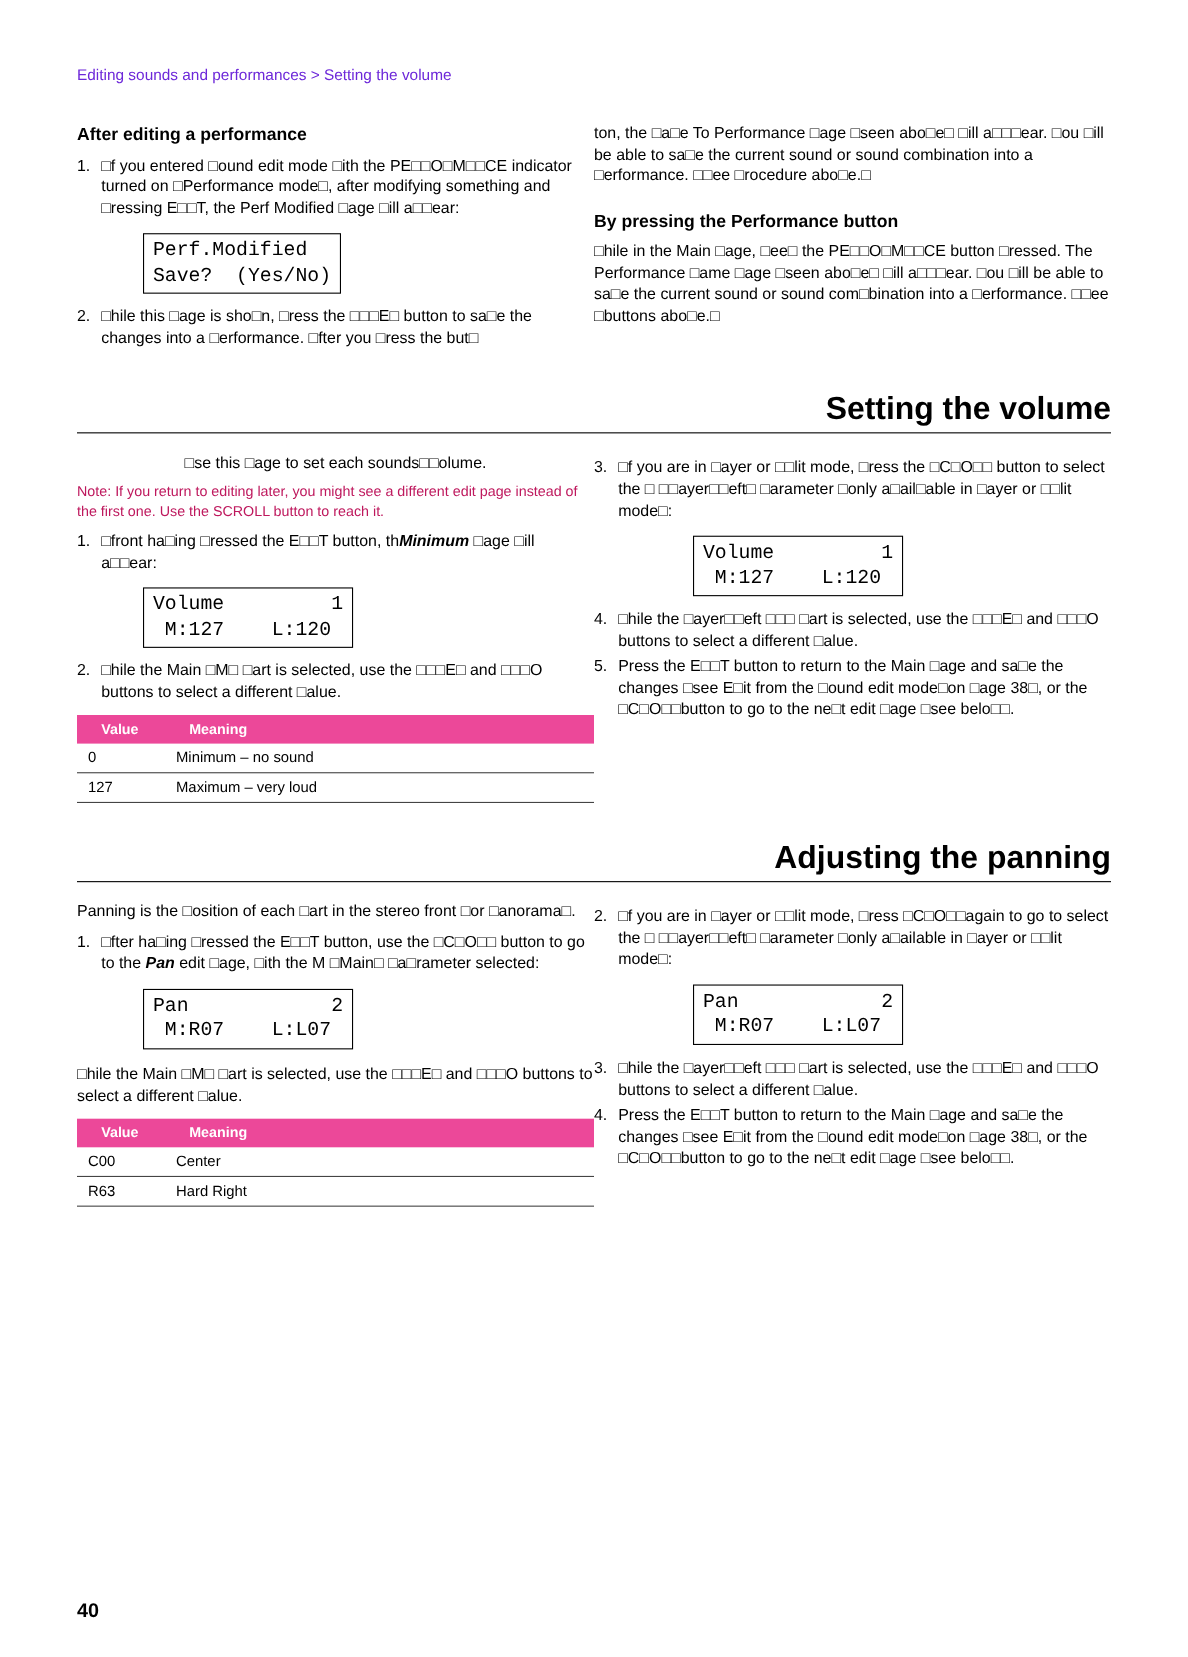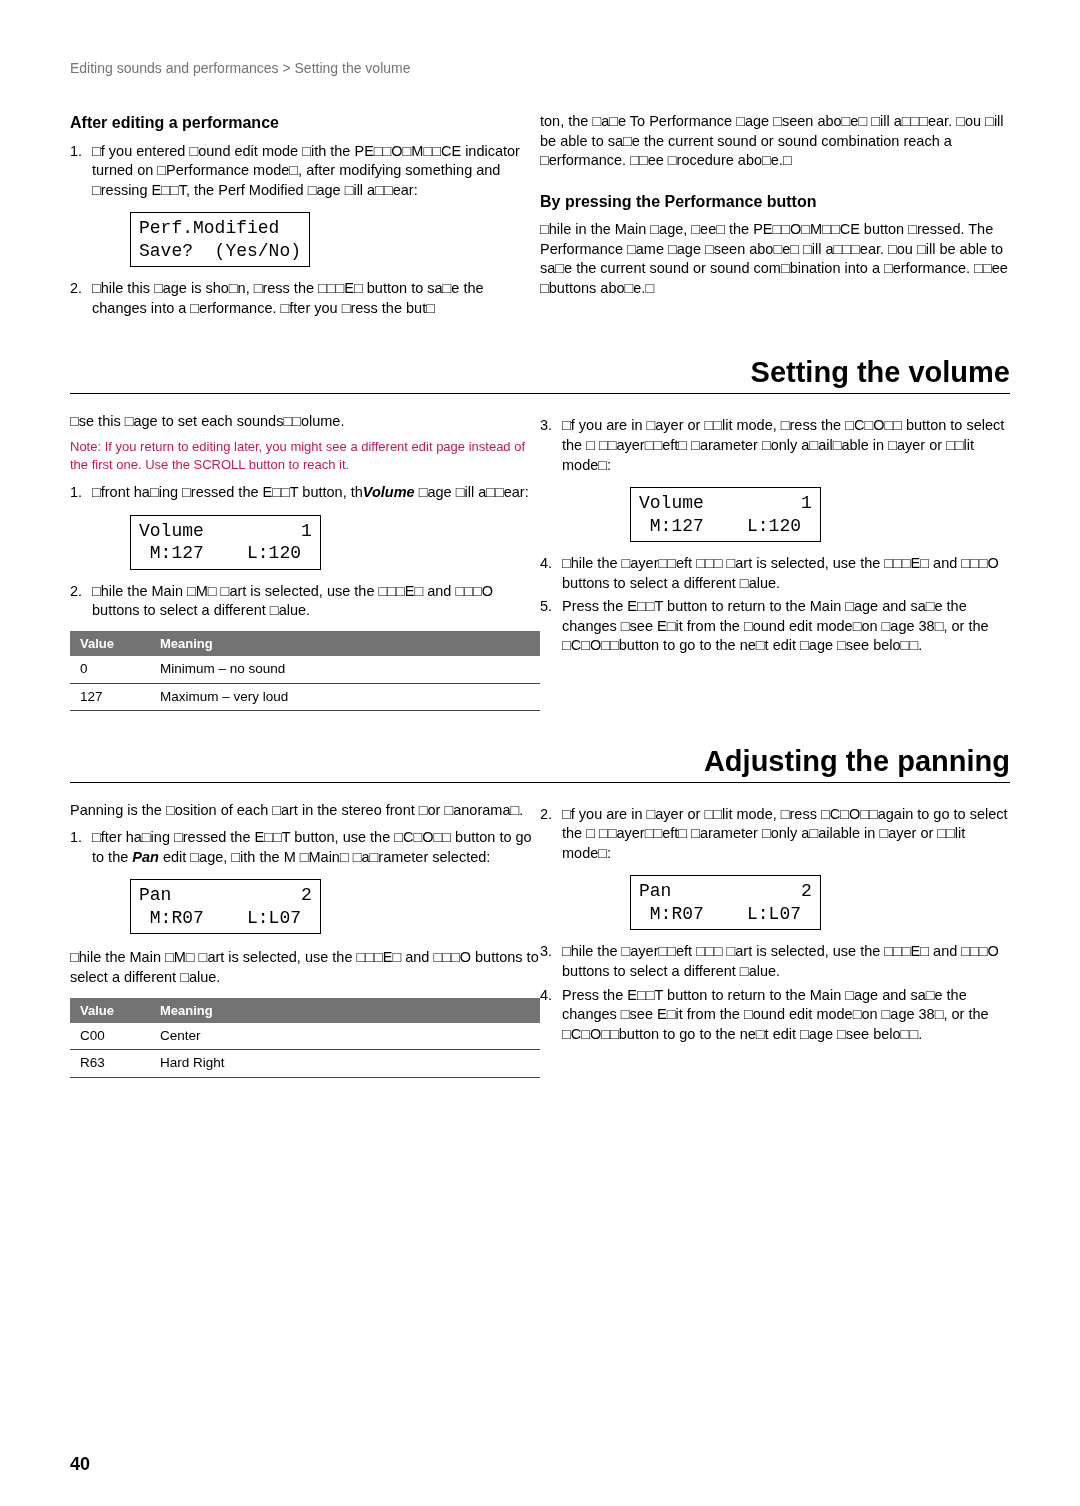--- a/index.html
+++ b/index.html
@@ -8,21 +8,21 @@
     height: 1506px;
     margin: 0;
     font-family: Arial, Helvetica, sans-serif;
     color: #000;
     box-sizing: border-box;
     padding: 60px 70px 40px 70px;
     position: relative;
   }
   .breadcrumb {
     font-size: 14px;
-    color: #737373;
+    color: #6d28d9;
     margin-bottom: 36px;
   }
   .two-col {
     display: flex;
   }
   .col {
     flex: 1;
     font-size: 14.5px;
     line-height: 1.35;
   }
@@ -63,25 +63,25 @@
     color: #be185d;
     margin: 6px 0 10px 0;
   }
   table.values {
     border-collapse: collapse;
     width: 100%;
     font-size: 13.5px;
     margin-top: 10px;
   }
   table.values th {
-    background: #737373;
+    background: #ec4899;
     color: #fff;
     text-align: left;
     font-weight: bold;
-    padding: 4px 10px;
+    padding: 4px 22px;
     font-size: 13px;
   }
   table.values td {
     border-bottom: 1px solid #444;
     padding: 4px 10px;
   }
   table.values td:first-child { width: 60px; }
   .page-num {
     position: absolute;
     bottom: 31px;
@@ -104,35 +104,35 @@
         <div class="txt">□f you entered □ound edit mode □ith the PE□□O□M□□CE indicator turned on □Performance mode□, after modifying something and □ressing E□□T, the Perf Modified □age □ill a□□ear:</div>
       </div>
     <div class="lcd">Perf.Modified
 Save?  (Yes/No)</div>
     <div class="step">
         <div class="num">2.</div>
         <div class="txt">□hile this □age is sho□n, □ress the □□□E□ button to sa□e the changes into a □erformance. □fter you □ress the but□</div>
       </div>
   </div>
   <div class="col">
-    <div style="margin-bottom:20px;">ton, the □a□e To Performance □age □seen abo□e□ □ill a□□□ear. □ou □ill be able to sa□e the current sound or sound combination reach a □erformance. □□ee □rocedure abo□e.□</div>
+    <div style="margin-bottom:20px;">ton, the □a□e To Performance □age □seen abo□e□ □ill a□□□ear. □ou □ill be able to sa□e the current sound or sound combination into a □erformance. □□ee □rocedure abo□e.□</div>
     <h3 class="sub">By pressing the Performance button</h3>
     <div>□hile in the Main □age, □ee□ the PE□□O□M□□CE button □ressed. The Performance □ame □age □seen abo□e□ □ill a□□□ear. □ou □ill be able to sa□e the current sound or sound com□bination into a □erformance. □□ee □buttons abo□e.□</div>
   </div>
 </div>
 
 <h2 class="section">Setting the volume</h2>
 <div class="two-col">
   <div class="col">
-    <div style="margin-bottom:6px;">□se this □age to set each sounds□□olume.</div>
+    <div style="margin-bottom:6px;text-align:center;">□se this □age to set each sounds□□olume.</div>
     <div class="note">Note: If you return to editing later, you might see a different edit page instead of the first one. Use the SCROLL       button to reach it.</div>
     <div class="step">
         <div class="num">1.</div>
         <div class="txt">
-      <span>□front ha□ing □ressed the E□□T button, th</span><em class="ital">Volume</em><span> □age □ill a□□ear:</span>
+      <span>□front ha□ing □ressed the E□□T button, th</span><em class="ital">Minimum</em><span> □age □ill a□□ear:</span>
     </div>
       </div>
     <div class="lcd">Volume         1
  M:127    L:120</div>
     <div class="step">
         <div class="num">2.</div>
         <div class="txt">□hile the Main □M□ □art is selected, use the □□□E□ and □□□O buttons to select a different □alue.</div>
       </div>
     <table class="values">
       <tbody>

